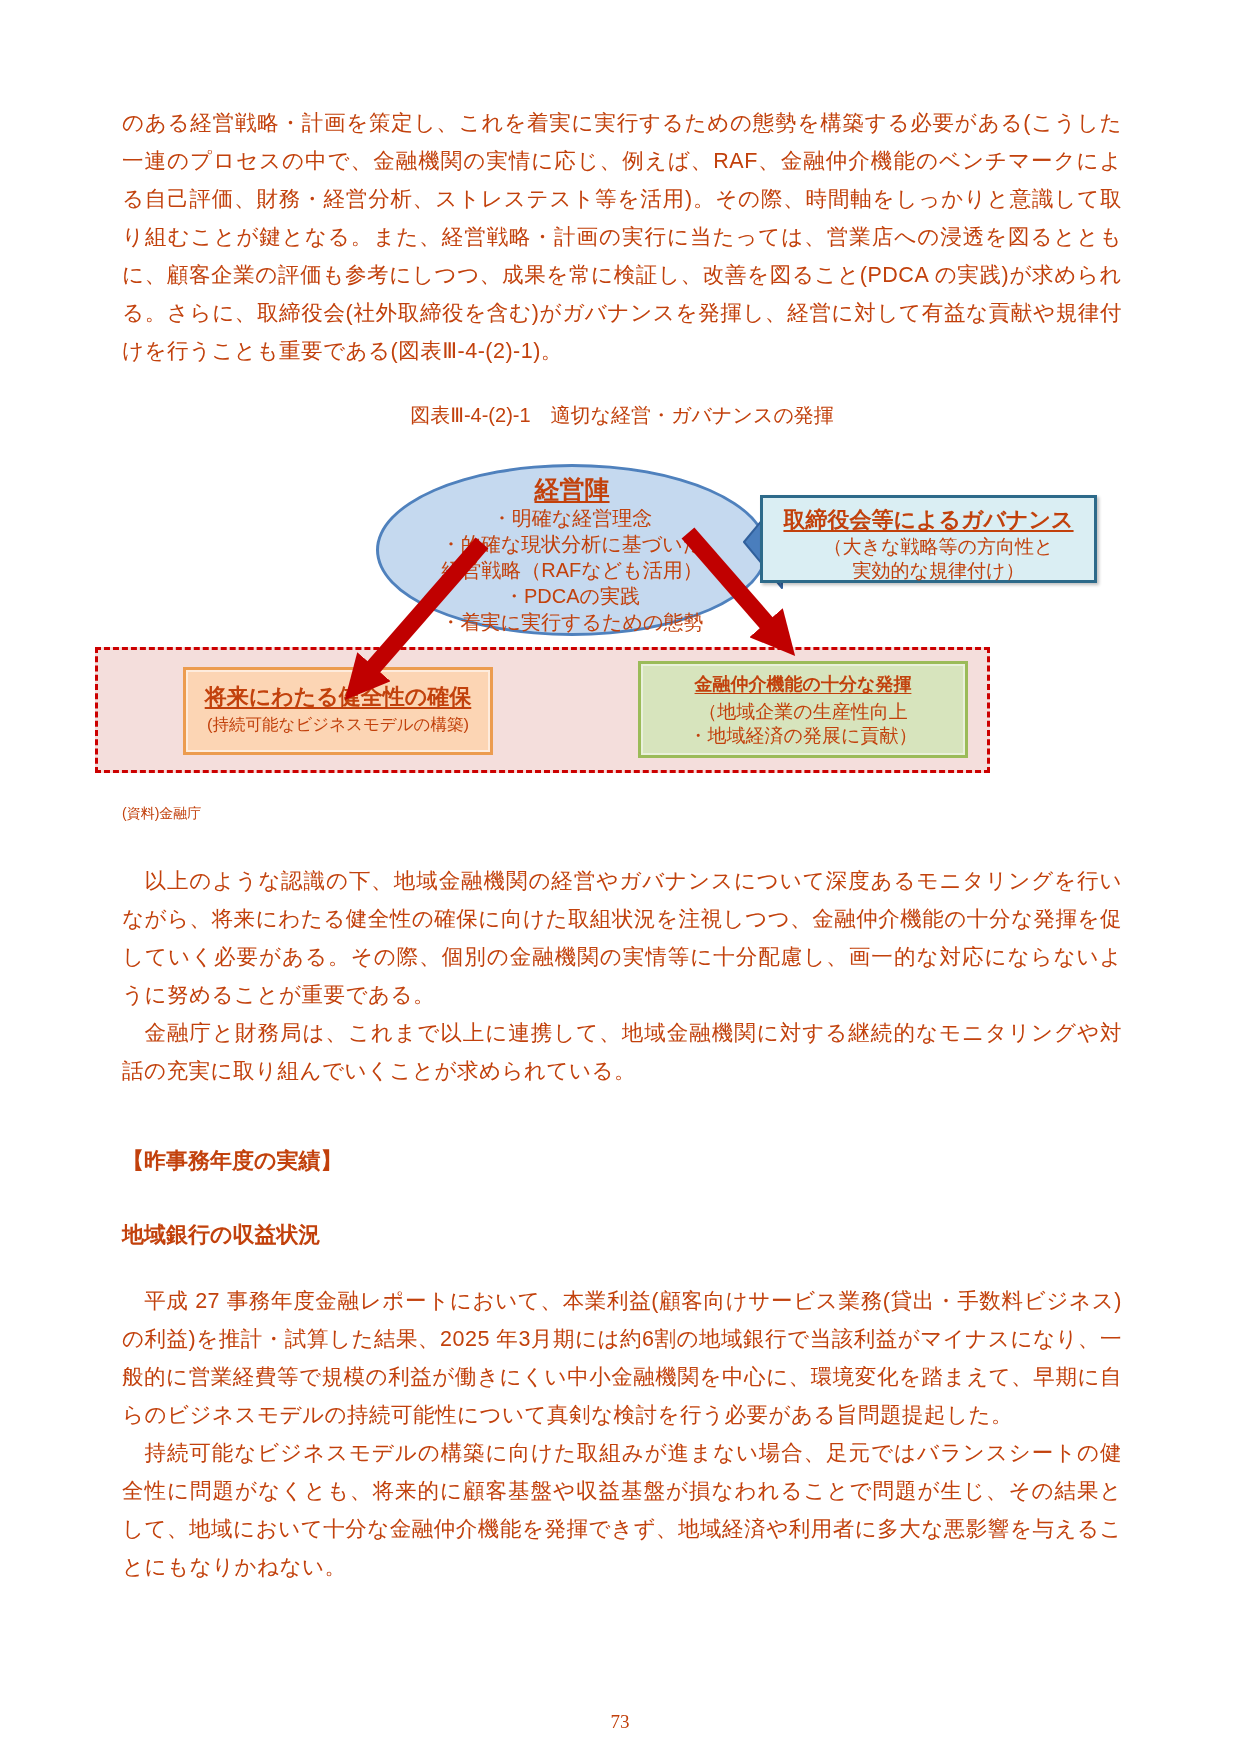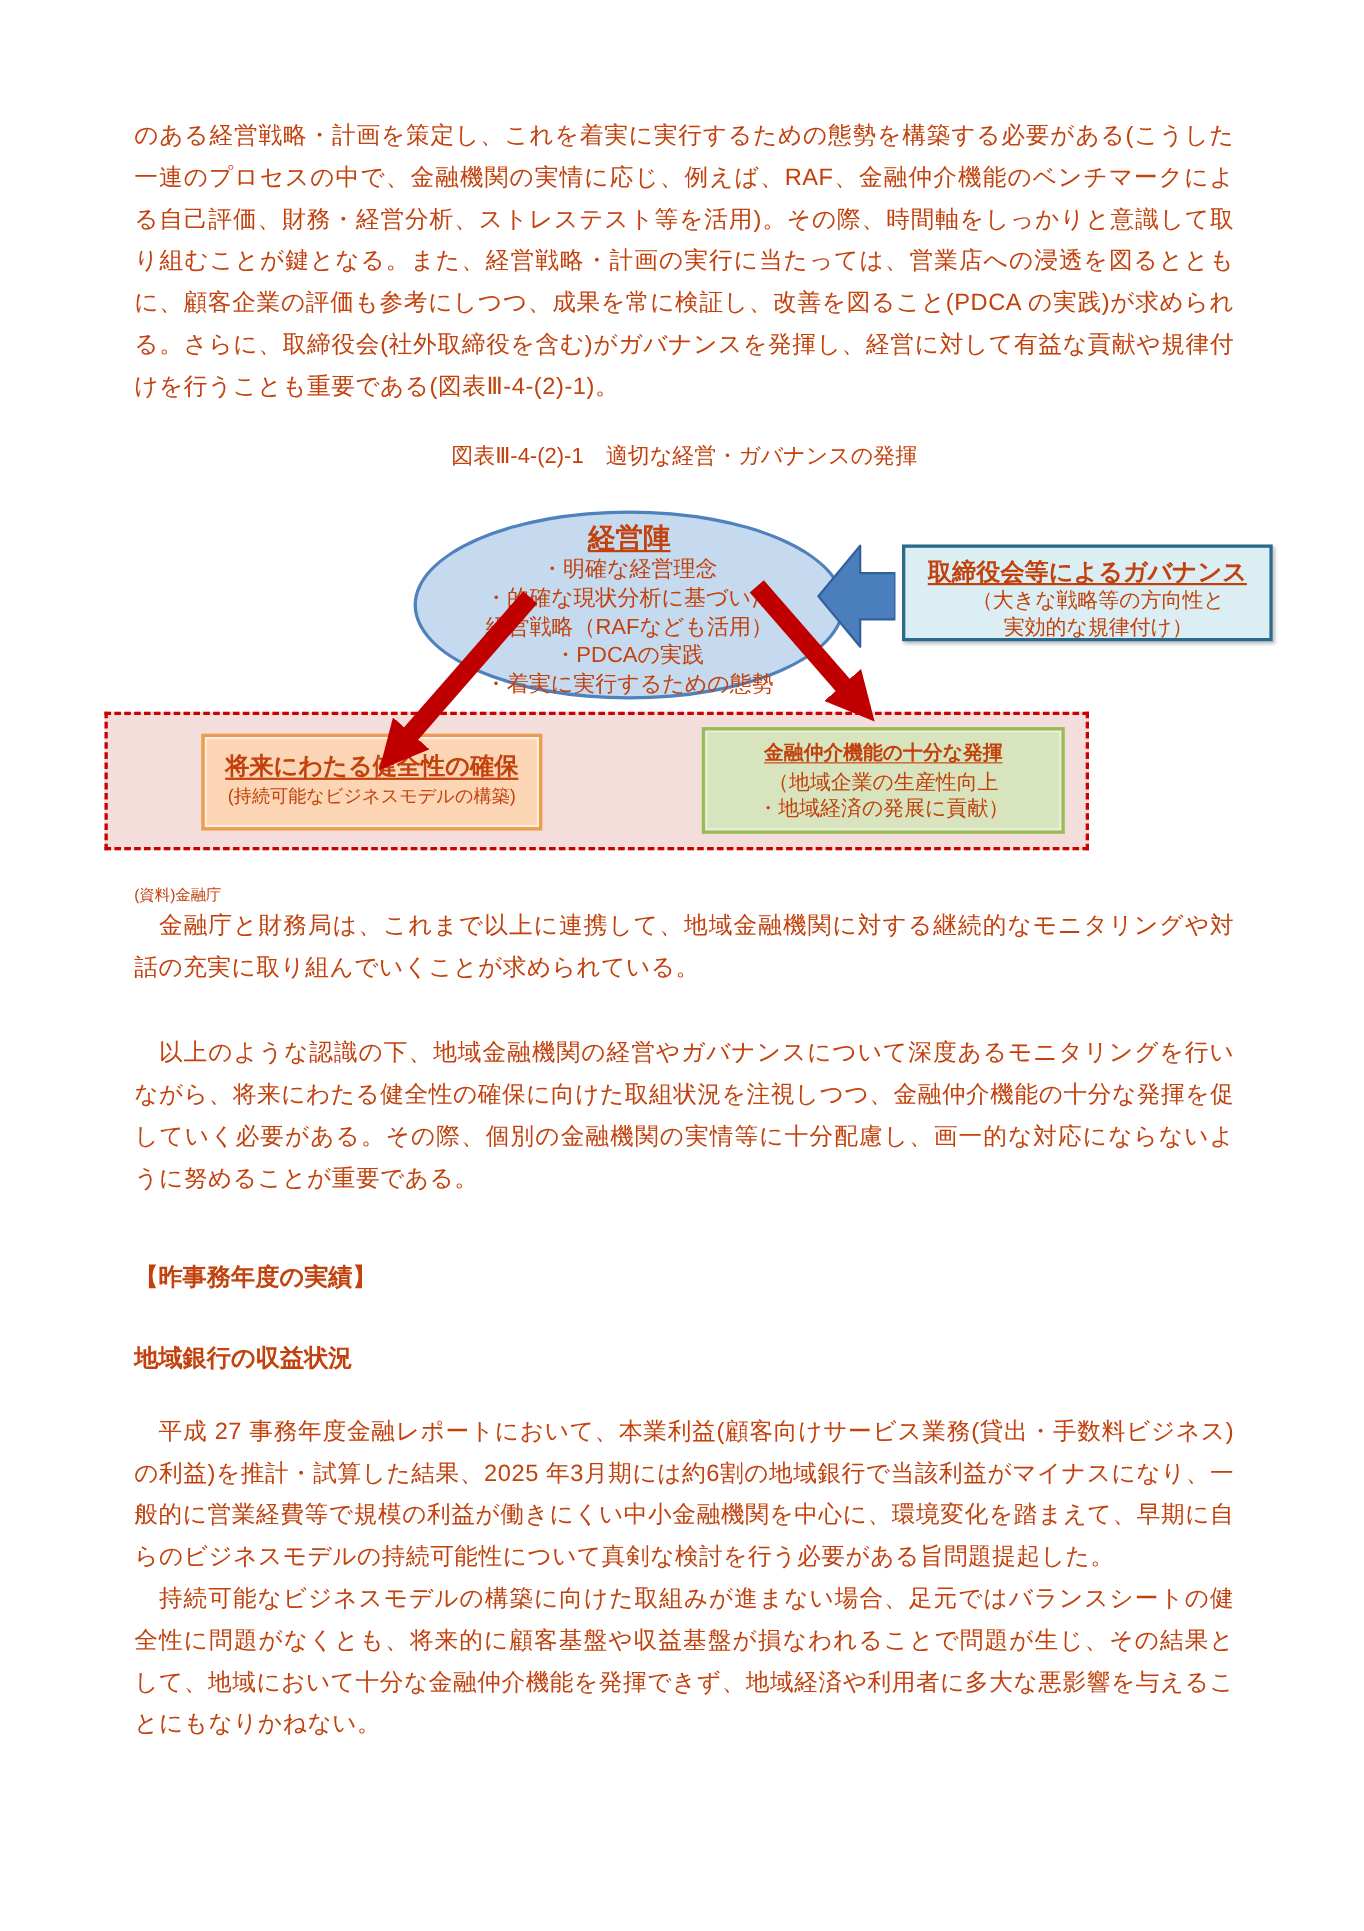--- a/index.html
+++ b/index.html
@@ -35,21 +35,21 @@
   }
   .mgmt-ellipse{
     position:absolute;left:376px;top:26px;width:392px;height:172px;
     background:#c5d9ef;border:3px solid #4f81bd;border-radius:50%;
     box-sizing:border-box;text-align:center;z-index:2;
     padding-top:6px;
   }
   .mgmt-title{font-size:25px;font-weight:bold;text-decoration:underline;text-underline-offset:3px;line-height:32px;}
   .mgmt-line{font-size:20px;line-height:26px;}
   .gov-box{
-    position:absolute;left:820px;top:57px;width:337px;height:88px;
+    position:absolute;left:760px;top:57px;width:337px;height:88px;
     background:#daeef3;border:3px solid #2d6a8a;
     box-sizing:border-box;text-align:center;z-index:3;
     padding-top:7px;
     box-shadow:2px 2px 3px rgba(0,0,0,0.25);
   }
   .gov-title{font-size:22px;font-weight:bold;text-decoration:underline;text-underline-offset:3px;line-height:30px;}
   .gov-line{font-size:19px;line-height:24px;padding-left:20px;}
   .blue-arrow{
     position:absolute;left:742px;top:56px;z-index:2;
   }
@@ -140,24 +140,25 @@
           <path d="M0,0 L10,5 L0,10 Z" fill="#c00000"></path>
         </marker>
       </defs>
       <line x1="482" y1="105" x2="371" y2="232" stroke="#c00000" stroke-width="17" marker-end="url(#redhead)"></line>
       <line x1="688" y1="95" x2="769" y2="188" stroke="#c00000" stroke-width="17" marker-end="url(#redhead)"></line>
     </svg>
   </div>
 
   <div class="source-note">(資料)金融庁</div>
 
+  <p class="body-para p-after-fig">　以上のような認識の下、地域金融機関の経営やガバナンスについて深度あるモニタリングを行いながら、将来にわたる健全性の確保に向けた取組状況を注視しつつ、金融仲介機能の十分な発揮を促していく必要がある。その際、個別の金融機関の実情等に十分配慮し、画一的な対応にならないように努めることが重要である。</p>
   <p class="body-para">　金融庁と財務局は、これまで以上に連携して、地域金融機関に対する継続的なモニタリングや対話の充実に取り組んでいくことが求められている。</p>
-  <p class="body-para p-after-fig">　以上のような認識の下、地域金融機関の経営やガバナンスについて深度あるモニタリングを行いながら、将来にわたる健全性の確保に向けた取組状況を注視しつつ、金融仲介機能の十分な発揮を促していく必要がある。その際、個別の金融機関の実情等に十分配慮し、画一的な対応にならないように努めることが重要である。</p>
 
   <h3 class="section-heading">【昨事務年度の実績】</h3>
 
   <h4 class="sub-heading">地域銀行の収益状況</h4>
 
   <p class="body-para p-results">　平成 27 事務年度金融レポートにおいて、本業利益(顧客向けサービス業務(貸出・手数料ビジネス)の利益)を推計・試算した結果、2025 年3月期には約6割の地域銀行で当該利益がマイナスになり、一般的に営業経費等で規模の利益が働きにくい中小金融機関を中心に、環境変化を踏まえて、早期に自らのビジネスモデルの持続可能性について真剣な検討を行う必要がある旨問題提起した。</p>
   <p class="body-para">　持続可能なビジネスモデルの構築に向けた取組みが進まない場合、足元ではバランスシートの健全性に問題がなくとも、将来的に顧客基盤や収益基盤が損なわれることで問題が生じ、その結果として、地域において十分な金融仲介機能を発揮できず、地域経済や利用者に多大な悪影響を与えることにもなりかねない。</p>
 
+  <div class="page-number">73</div>
 
 </div>
 
 </body></html>

